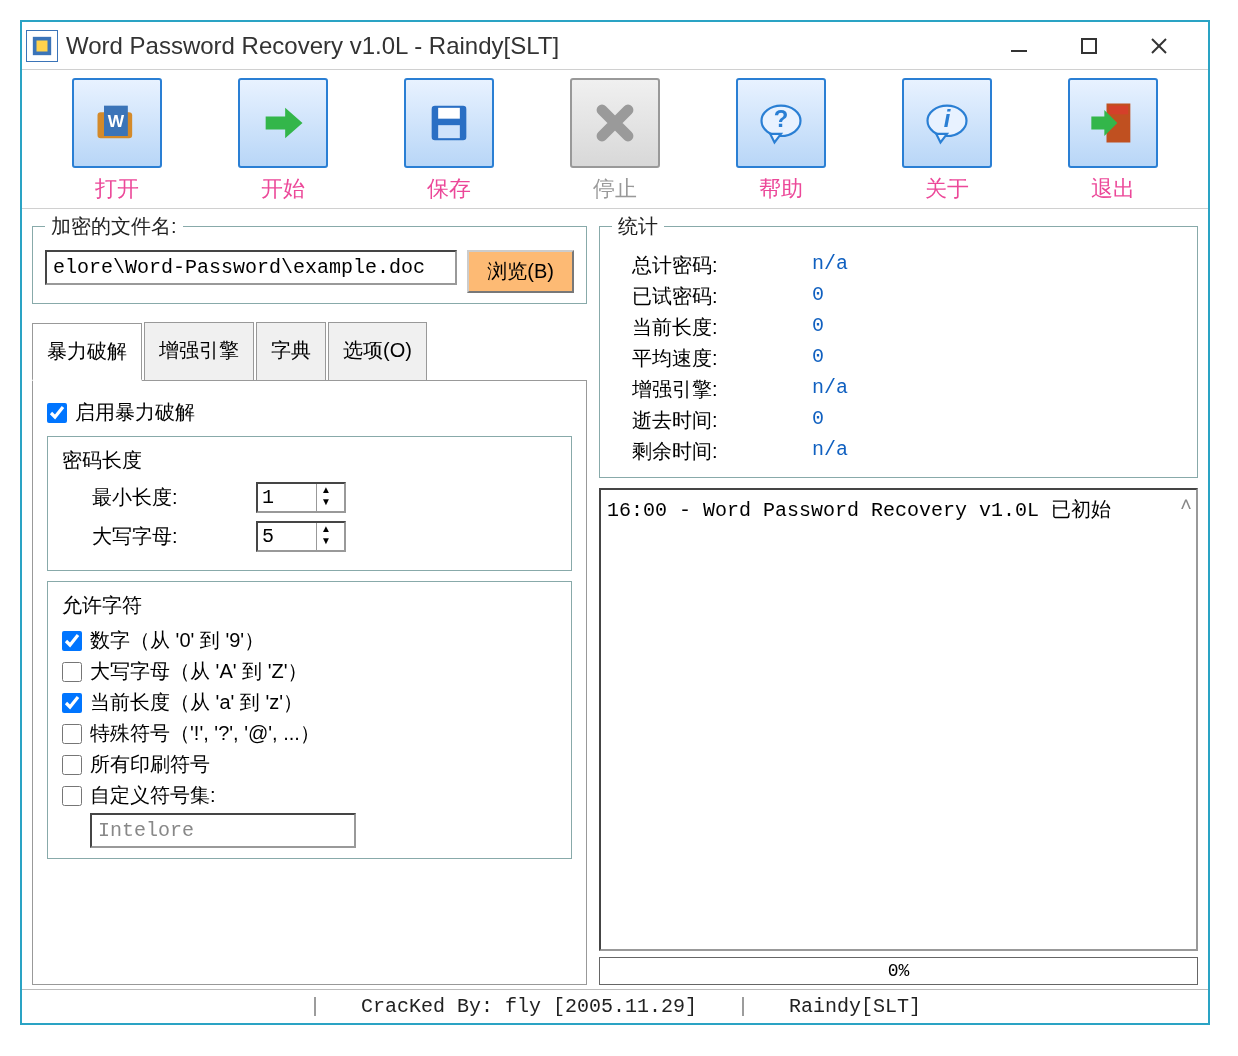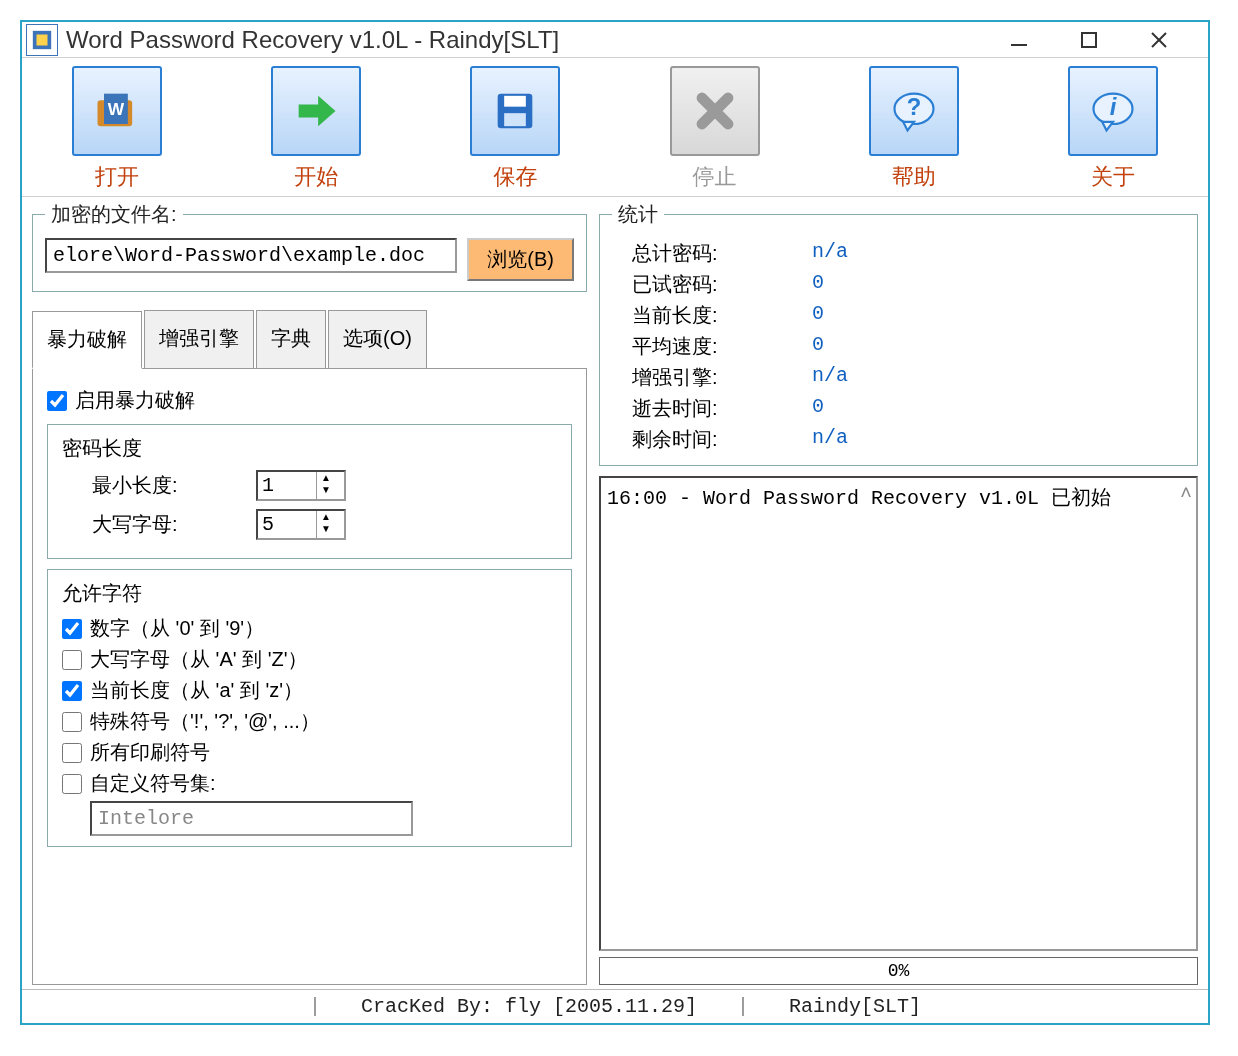--- a/index.html
+++ b/index.html
@@ -17,21 +17,21 @@
     height: 1005px;
     margin: 20px;
     background: #fff;
     display: flex;
     flex-direction: column;
   }
   
   .titlebar {
     display: flex;
     align-items: center;
-    height: 36px;
+    height: 48px;
     padding: 0 4px;
     background: #fff;
     border-bottom: 1px solid #d0d0d0;
   }
   .titlebar .app-icon {
     width: 32px; height: 32px; margin-right: 8px;
     display: inline-flex; align-items: center; justify-content: center;
     border: 1px solid #3b74b8; background: #fff;
   }
   .titlebar .app-icon svg { width: 22px; height: 22px; }
@@ -50,21 +50,21 @@
   .tool-btn {
     width: 90px; height: 90px;
     margin: 0 auto 6px auto;
     border: 2px solid #2a7fd4;
     background: linear-gradient(#e8f2ff, #b8d6f7);
     display:flex; align-items:center; justify-content:center;
     border-radius: 3px;
   }
   .tool-btn.disabled { border-color:#999; background:linear-gradient(#f0f0f0,#d8d8d8); }
   .tool-btn svg { width: 52px; height: 52px; }
-  .tool-label { font-size: 22px; color: #c2410c; }
+  .tool-label { font-size: 22px; color: #ec4899; }
   .tool-label.disabled { color:#999; }
   
   .main {
     flex: 1;
     display: flex;
     padding: 4px 10px 4px 10px;
     gap: 12px;
   }
   .left-pane { width: 555px; display:flex; flex-direction:column; }
   .right-pane { flex:1; display:flex; flex-direction:column; }
@@ -125,21 +125,21 @@
   }
   .spinner input {
     border:none; width:58px; font-family:"Courier New",monospace; font-size:20px; padding:2px 4px;
   }
   .spin-btns { display:flex; flex-direction:column; border-left:1px solid #999; }
   .spin-btns span { font-size:10px; line-height:12px; text-align:center; padding:0 4px; }
 
   .custom-input {
     font-family:"Courier New",monospace; font-size:20px;
     border:2px inset #999; padding:4px 6px; color:#888;
-    margin-left:28px; width:323px;
+    margin-left:28px; width:266px;
   }
 
   
   .stat-row { display:flex; font-size:20px; padding:2px 0; }
   .stat-label { width: 200px; padding-left:20px; }
   .stat-val { font-family:"Courier New",monospace; color:#1060c0; }
 
   .log-box {
     border:2px inset #999; background:#fff;
     font-family:"Courier New",monospace; font-size:20px;
@@ -245,20 +245,30 @@
     <div class="tool-item">
       <div class="tool-btn">
         <svg viewBox="0 0 48 48">
             <ellipse cx="24" cy="22" rx="18" ry="14" fill="#e8f2ff" stroke="#2a7fd4" stroke-width="2"></ellipse>
             <path d="M14 34 L18 42 L24 34 Z" fill="#e8f2ff" stroke="#2a7fd4" stroke-width="2"></path>
             <text x="24" y="28" font-size="22" fill="#2a7fd4" text-anchor="middle" font-style="italic" font-weight="bold">i</text>
           </svg>
       </div>
       <div class="tool-label">关于</div>
     </div>
+    <div class="tool-item">
+      <div class="tool-btn">
+        <svg viewBox="0 0 48 48">
+            <rect x="18" y="6" width="22" height="36" fill="#c05020"></rect>
+            <rect x="20" y="8" width="18" height="8" fill="#d4402a"></rect>
+            <path d="M4 18 H16 V12 L28 24 L16 36 V30 H4 Z" fill="#33b64a"></path>
+          </svg>
+      </div>
+      <div class="tool-label">退出</div>
+    </div>
   </div>
 
   <div class="main">
 
     <div class="left-pane">
       <fieldset>
         <legend>加密的文件名:</legend>
         <div class="file-row">
           <input class="text-input" type="text" value="elore\Word-Password\example.doc" style="">
           <button class="btn">浏览(B)</button>

